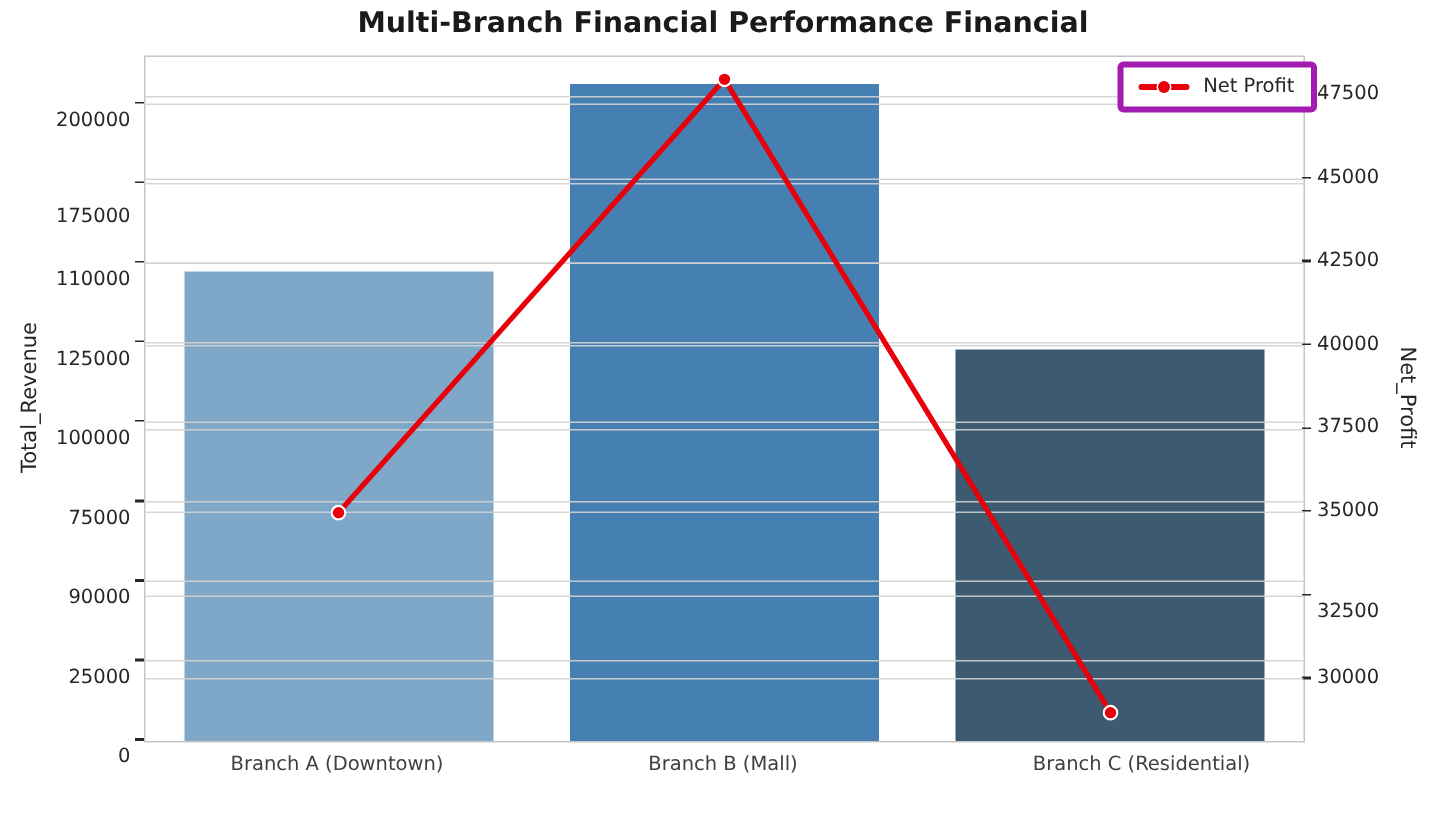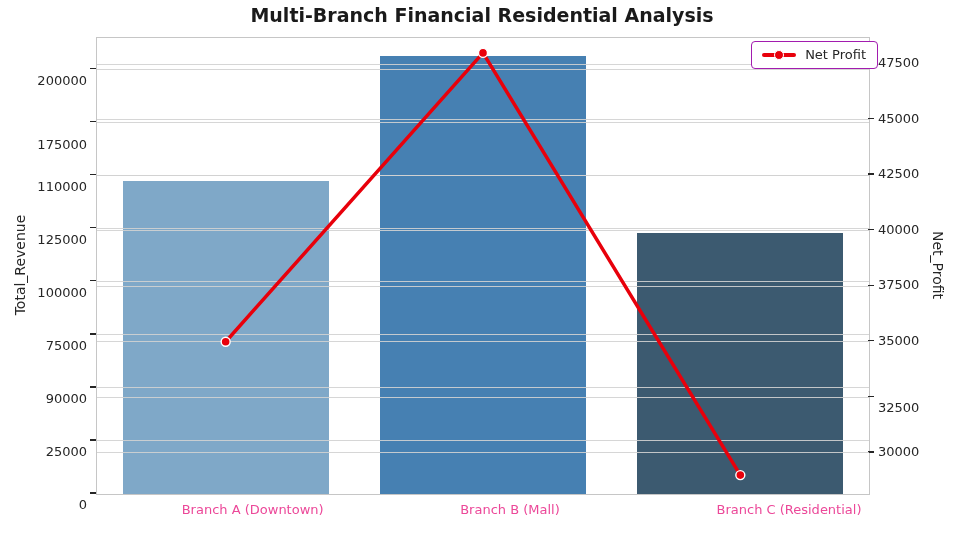--- a/index.html
+++ b/index.html
@@ -18,50 +18,50 @@
   #bars-layer,#grid-layer{position:absolute; left:0; top:0; width:772px; height:456px;}
   #bars-layer{z-index:1;}
   #grid-layer{z-index:2;}
   #line-layer{position:absolute; left:0; top:0; z-index:3;}
   .gridline{position:absolute; left:0; width:772px; height:1px; background:rgba(210,210,210,0.9);}
   .bar{position:absolute; bottom:0;}
   .tick-label{position:absolute; font-size:13px; color:#262626; white-space:nowrap; line-height:16px;}
   .tick-left{text-align:right;margin-top:12px;}
   .tick-right{text-align:left;}
   .tick-mark{position:absolute; height:1.4px; width:6px; background:#262626;}
-  .xcat-label{position:absolute; font-size:13px; color:#ec4899; transform:translateX(-50%); white-space:nowrap;margin-left:28px;}
+  .xcat-label{position:absolute; font-size:13px; color:#404040; transform:translateX(-50%); white-space:nowrap;}
   #x-axis-label{
     position:absolute; left:96px; top:522px; width:772px; text-align:center;
     font-size:14px; color:#262626;
   }
   .y-axis-label{
     position:absolute; font-size:14px; color:#262626; white-space:nowrap;
   }
   #left-axis-label{left:20px; top:265px; transform:translate(-50%,-50%) rotate(-90deg);}
   #right-axis-label{left:938px; top:265px; transform:translate(-50%,-50%) rotate(90deg);}
   #legend{
     position:absolute; right:-9px; top:3px; z-index:4;
     display:flex; align-items:center; gap:9px;
-    background:#ffffff; border:1px solid #a21caf; border-radius:4px;
+    background:#ffffff; border:4px solid #a21caf; border-radius:4px;
     padding:5px 11px 5px 10px; height:16px;
   }
   #legend-line-swatch{
     position:relative; width:34px; height:3.5px; border-radius:2px; flex:none;
   }
   #legend-dot{
     position:absolute; left:50%; top:50%; transform:translate(-50%,-50%);
     width:8px; height:8px; border-radius:50%; border:1.5px solid #ffffff;
   }
   #legend-label{font-size:13px; color:#262626; line-height:16px;}
 </style>
 </head>
 <body>
 
 <div id="figure">
-  <div id="chart-title">Multi-Branch Financial Residential Analysis</div>
+  <div id="chart-title">Multi-Branch Financial Performance Financial</div>
 
   <div id="left-axis-label" class="y-axis-label">Total_Revenue</div>
   <div id="right-axis-label" class="y-axis-label">Net_Profit</div>
 
   <div id="plot-area">
     <div id="bars-layer">
         <div class="bar" title="Total_Revenue: 147500" style="left: 25.7333px; width: 205.867px; height: 312.983px; background: rgb(127, 168, 200);"></div>
         <div class="bar" title="Total_Revenue: 206500" style="left: 283.067px; width: 205.867px; height: 438.176px; background: rgb(70, 128, 178);"></div>
         <div class="bar" title="Total_Revenue: 123000" style="left: 540.4px; width: 205.867px; height: 260.996px; background: rgb(60, 90, 112);"></div>
       </div>

